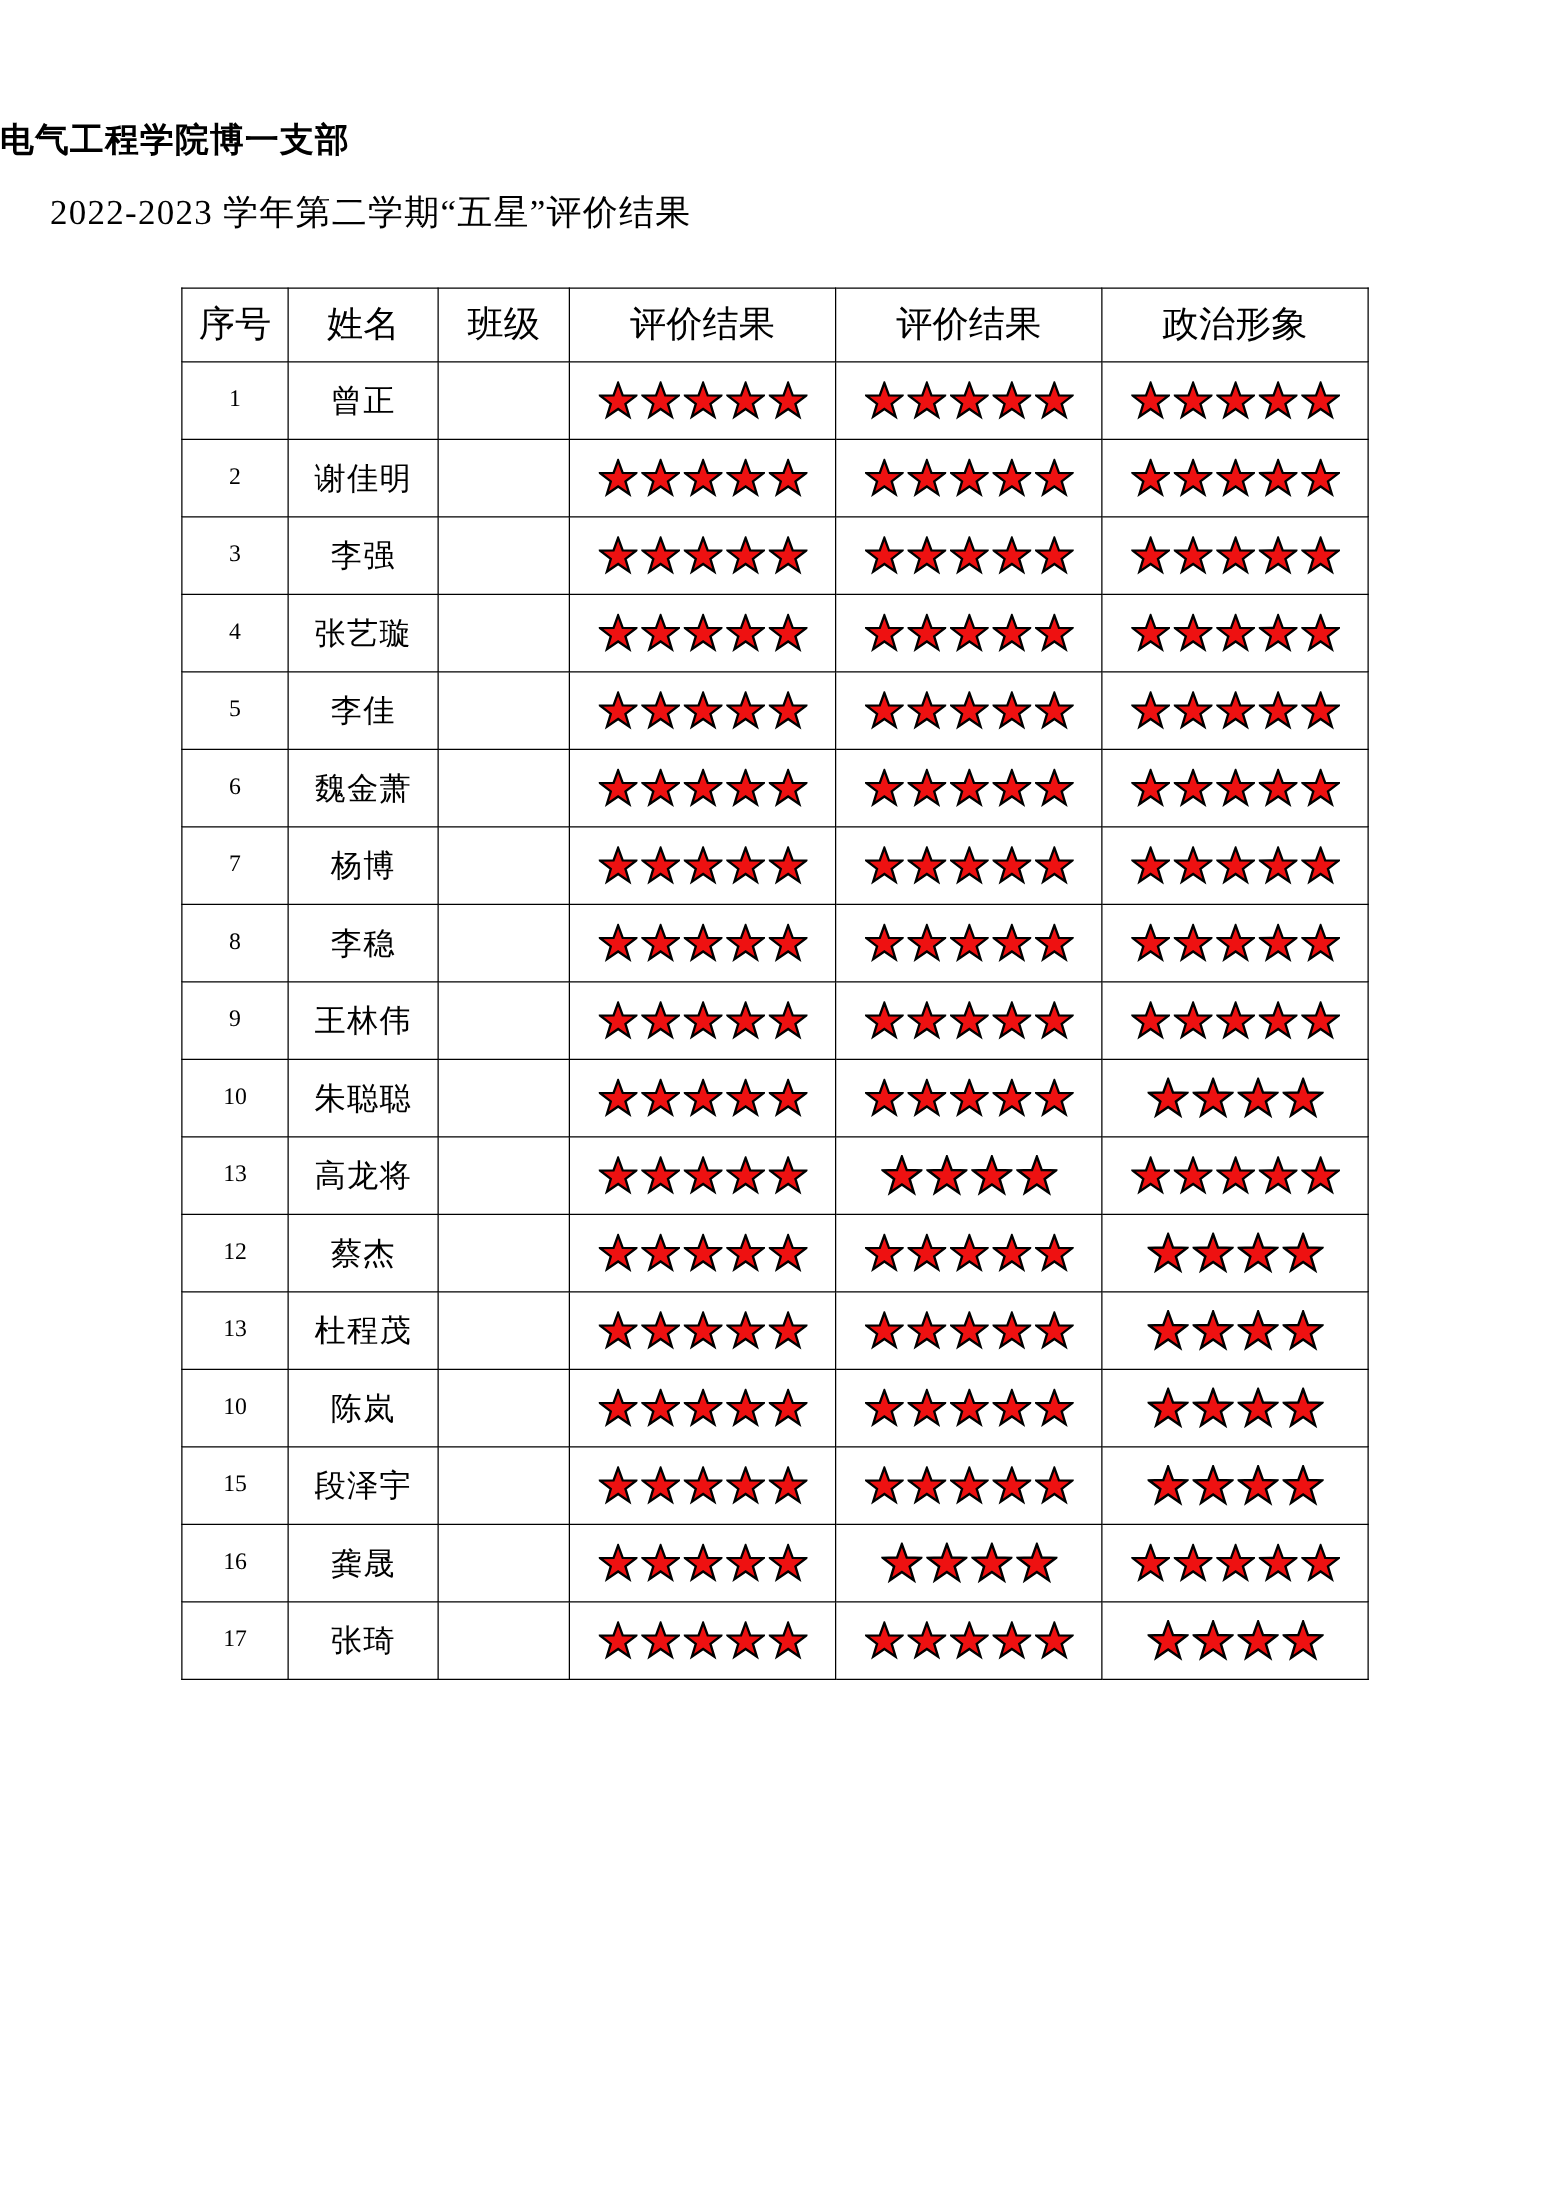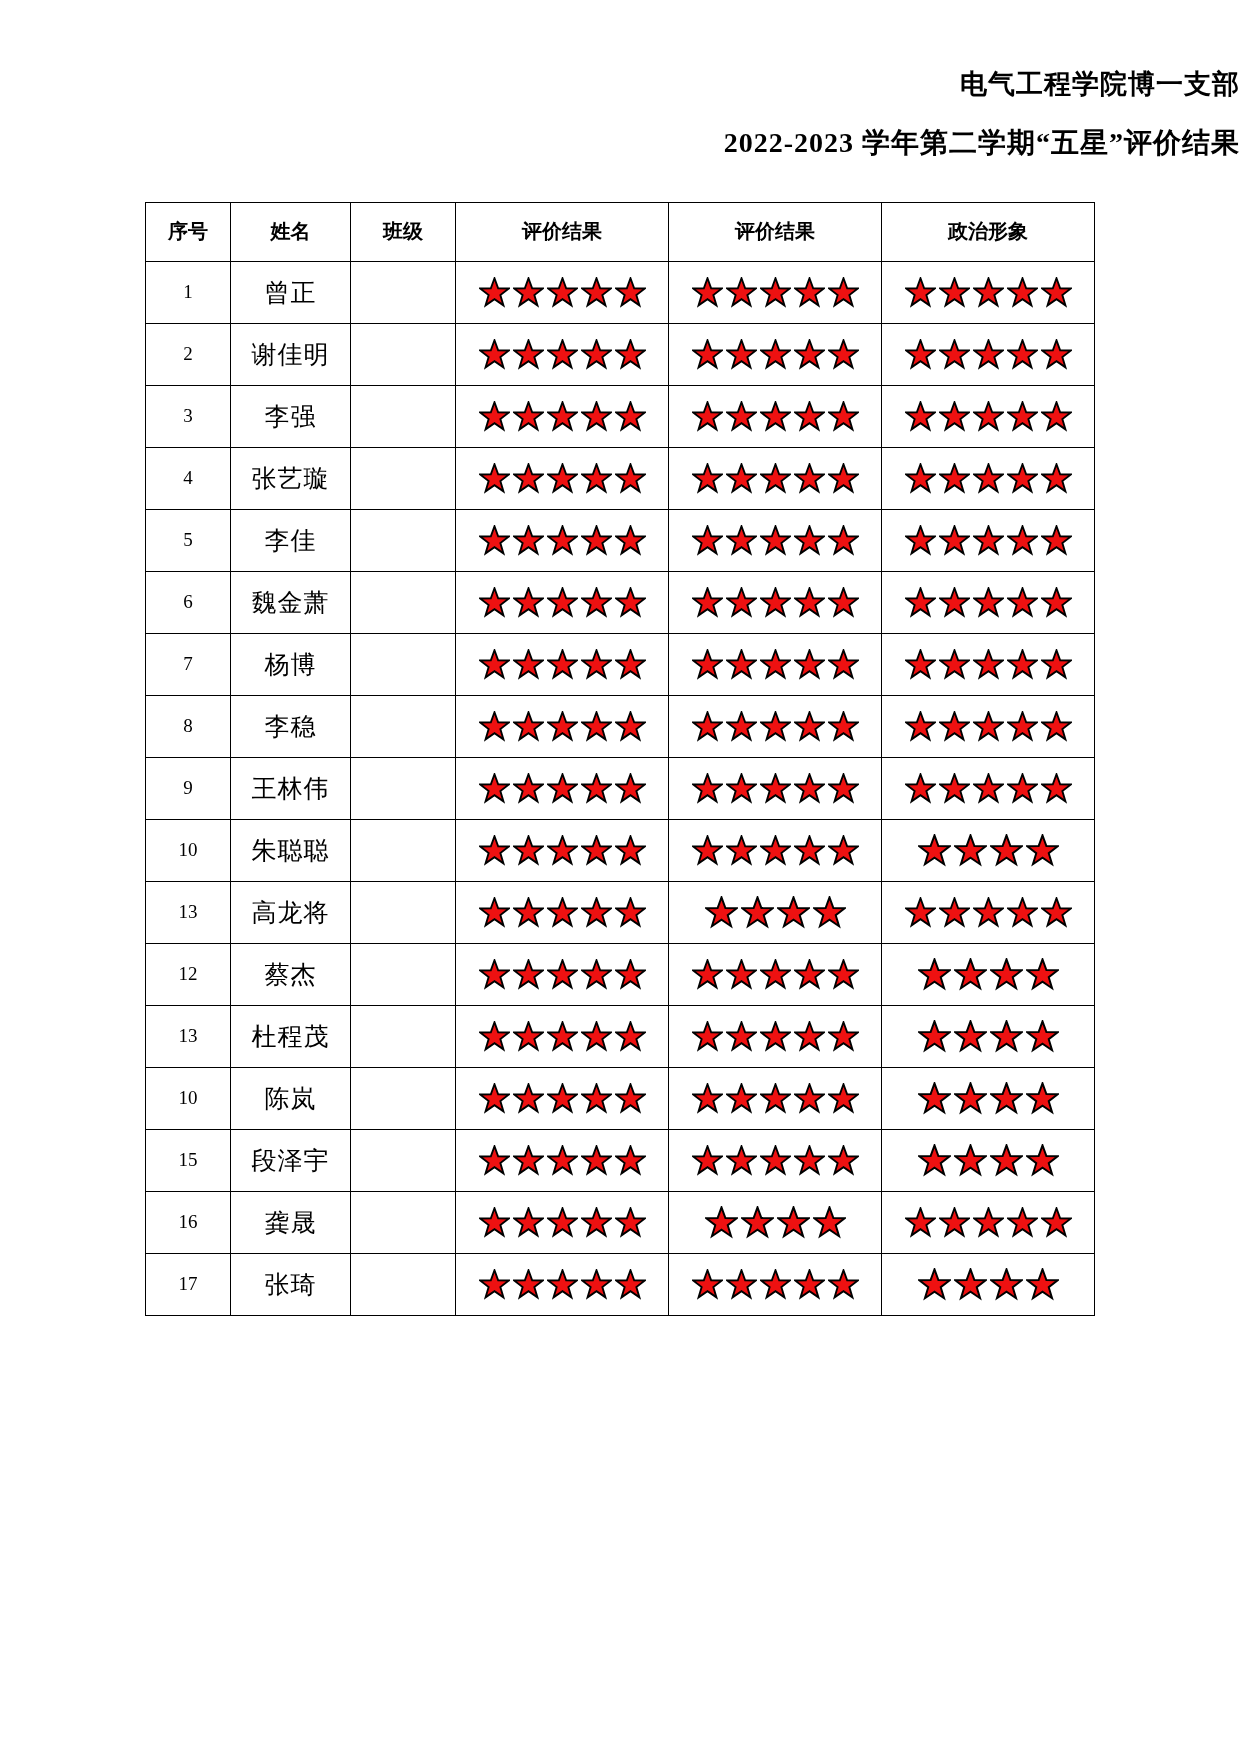--- a/index.html
+++ b/index.html
@@ -15,57 +15,58 @@
     position: relative;
   }
   .page {
     width: 1240px;
     height: 1754px;
     box-sizing: border-box;
     padding: 0;
     position: relative;
   }
   .title-block {
-    text-align: right;
-    padding-top: 68px;
+    text-align: left;
+    padding-top: 96px;
   }
   .title-line1 {
     font-size: 27px;
     font-weight: bold;
     letter-spacing: 1px;
     line-height: 1.2;
   }
   .title-line2 {
     font-size: 28px;
-    font-weight: bold;
+    font-weight: normal;
     letter-spacing: 1px;
     margin-top: 26px;
     line-height: 1.2;
+    margin-left: 40px;
   }
   .table-wrap {
     margin: 0 auto;
     margin-top: 42px;
     width: 950px;
   }
   table.eval {
     border-collapse: collapse;
     width: 950px;
     table-layout: fixed;
   }
   table.eval td, table.eval th {
     border: 1px solid #000000;
     padding: 0;
     text-align: center;
     vertical-align: middle;
     font-weight: normal;
   }
   table.eval thead td {
     height: 58px;
-    font-size: 20px;
-    font-weight: bold;
+    font-size: 29px;
+    font-weight: normal;
   }
   table.eval tbody td {
     height: 61px;
   }
   .col-idx { width: 85px; }
   .col-name { width: 120px; }
   .col-class { width: 105px; }
   .col-stars { width: 213px; }
   .cell-idx {
     font-size: 19px;

